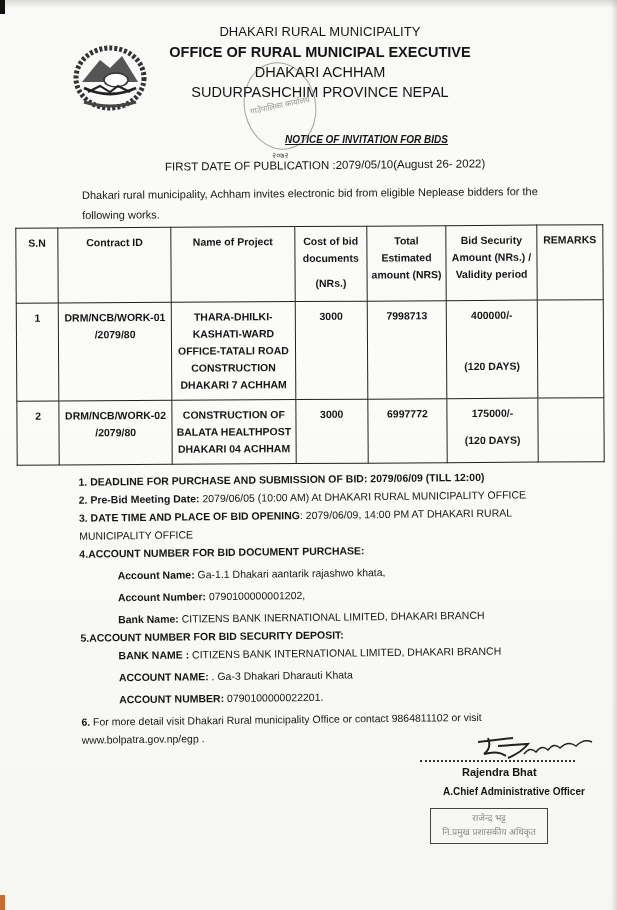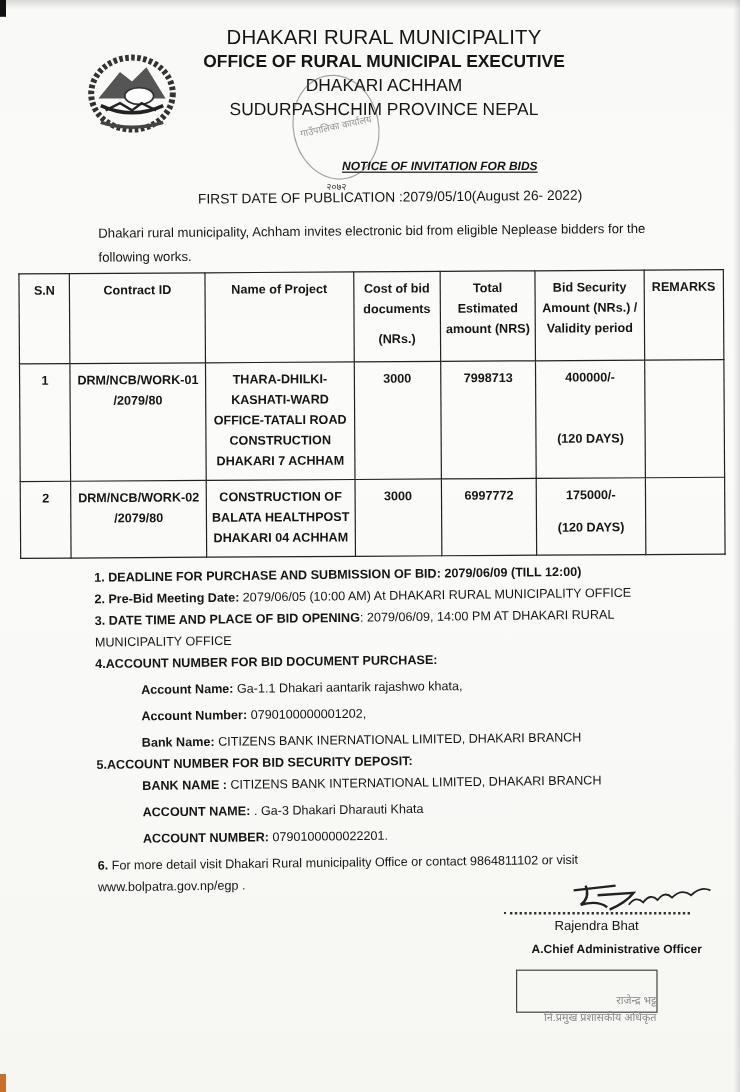--- a/index.html
+++ b/index.html
@@ -18,21 +18,21 @@
       position: absolute; left: 0; top: 0; width: 617px; height: 8px;
       background: linear-gradient(180deg, #d8d8d4, rgba(240,240,236,0));
     }
     .corner-mark { position: absolute; left: 0; top: 0; width: 5px; height: 14px; background: #111; }
     .corner-mark-b { position: absolute; left: 0; top: 895px; width: 5px; height: 15px; background: #c8702a; }
     .right-shadow { position: absolute; right: 0; top: 0; width: 6px; height: 910px; background: linear-gradient(90deg, rgba(0,0,0,0), rgba(160,160,160,0.35)); }
 
     .emblem { position: absolute; left: 70px; top: 42px; width: 80px; height: 70px; }
 
     .header { position: absolute; left: 150px; top: 22px; width: 340px; text-align: center; }
-    .header .h1 { font-size: 17px; font-weight: normal; line-height: 20px; letter-spacing: 0.1px; }
+    .header .h1 { font-size: 13px; font-weight: normal; line-height: 20px; letter-spacing: 0.1px; }
     .header .h2 { font-size: 14.5px; font-weight: bold; line-height: 20px; }
     .header .h3 { font-size: 14.5px; line-height: 20px; }
 
     .stamp-round {
       position: absolute; left: 244px; top: 62px; width: 70px; height: 86px;
       border-radius: 50%; border: 1.5px solid rgba(60,60,60,0.45);
       color: rgba(60,60,60,0.55); font-size: 8px; text-align: center;
       transform: rotate(-12deg);
     }
     .stamp-round .stamp-text { position: absolute; top: 38px; left: 4px; right: 4px; line-height: 9px; }
@@ -80,27 +80,27 @@
       position: absolute; left: 80px; top: 470px; width: 450px;
       font-size: 10.5px; line-height: 18px; transform: rotate(-0.7deg);
     }
     .points .b { font-weight: bold; }
     .points .indent { padding-left: 38px; }
     .points .gap { margin-top: 4px; }
 
     .sig-area { position: absolute; left: 420px; top: 730px; width: 180px; }
     .signature { position: absolute; left: 38px; top: 2px; width: 150px; height: 30px; }
     .dots { position: absolute; left: 0; top: 30px; width: 155px; border-bottom: 2px dotted #333; }
-    .sig-name { position: absolute; left: 42px; top: 36px; font-size: 11px; font-weight: normal; }
+    .sig-name { position: absolute; left: 42px; top: 36px; font-size: 11px; font-weight: bold; }
     .sig-title { position: absolute; left: 23px; top: 56px; font-size: 10px; font-weight: bold; white-space: nowrap; }
 
     .stamp-rect {
       position: absolute; left: 430px; top: 808px; width: 118px; height: 36px;
-      border: 1.3px solid #444; color: #888; font-size: 9px; text-align: right; line-height: 14px;
-      padding-top: 18px; box-sizing: border-box;
+      border: 1.3px solid #444; color: #888; font-size: 9px; text-align: center; line-height: 14px;
+      padding-top: 2px; box-sizing: border-box;
     }
   </style>
 </head>
 <body>
 
 <div class="page">
   <div class="edge-top"></div>
   <div class="corner-mark"></div>
   <div class="corner-mark-b"></div>
   <div class="right-shadow"></div>

